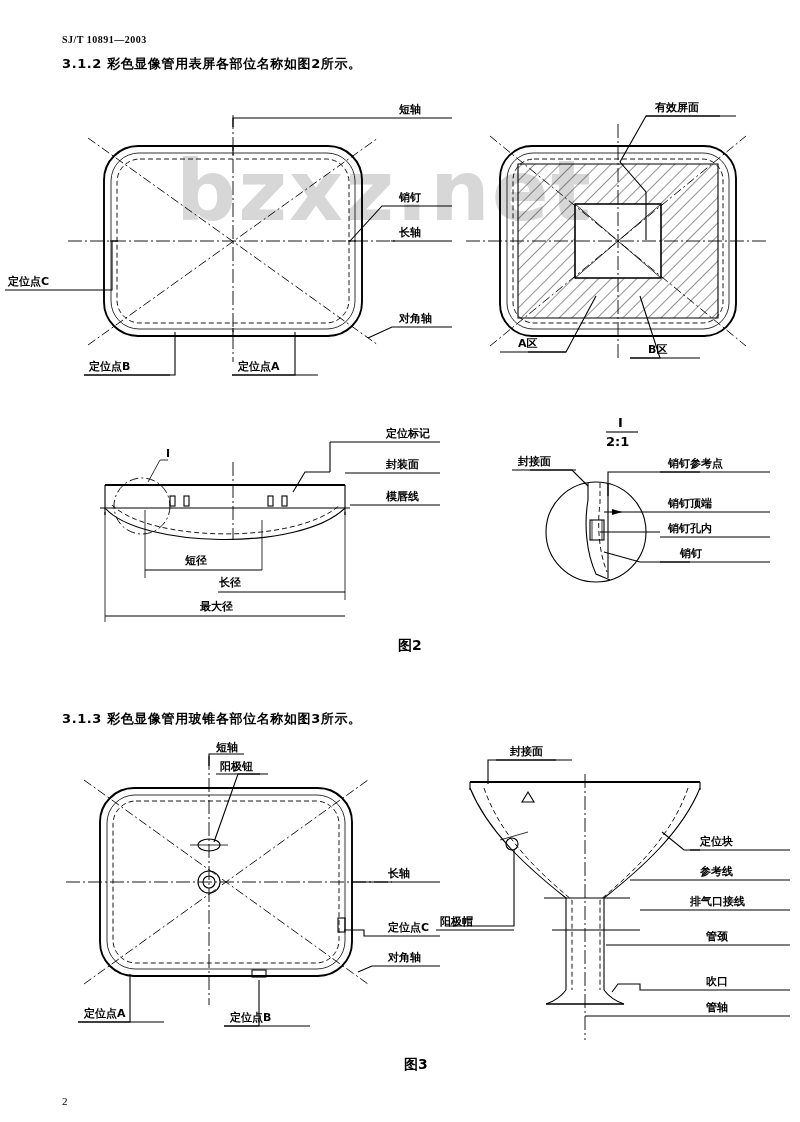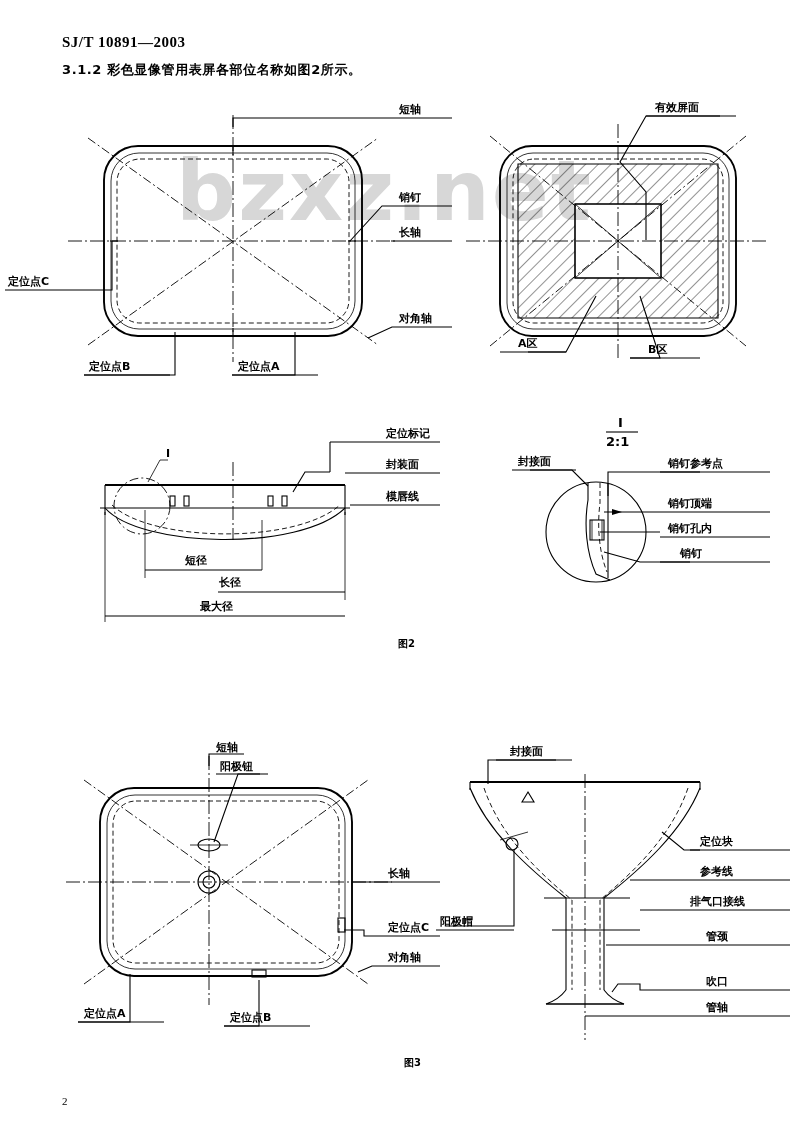--- a/index.html
+++ b/index.html
@@ -16,38 +16,38 @@
     overflow: hidden;
     font-family: "DejaVu Sans", "Liberation Sans", sans-serif;
     color: #000;
   }
 
   
   .std-header {
     position: absolute;
     left: 62px;
     top: 34px;
-    font-size: 15px;
+    font-size: 10px;
     font-weight: bold;
     letter-spacing: 0.5px;
     font-family: "Liberation Serif", "DejaVu Serif", serif;
   }
   .section-line {
     position: absolute;
     font-size: 13px;
     font-weight: bold;
     letter-spacing: 0.6px;
     white-space: nowrap;
   }
-  #sec312 { left: 62px; top: 61px; }
+  #sec312 { left: 62px; top: 55px; }
   #sec313 { left: 62px; top: 710px; }
 
   .fig-caption {
     position: absolute;
-    font-size: 10px;
+    font-size: 14px;
     font-weight: bold;
   }
   #cap2 { left: 398px; top: 637px; }
   #cap3 { left: 404px; top: 1056px; }
 
   .page-num {
     position: absolute;
     left: 62px;
     top: 1095px;
     font-size: 11px;
@@ -270,20 +270,21 @@
 
         <path d="M604 452 L640 462 L690 462" class="ln"></path>
         <line x1="660" y1="462" x2="770" y2="462" class="ln"></line>
         <text x="680" y="457">销钉</text>
       </g>
     </svg>
   </div>
 
   <div class="fig-caption" id="cap2">图2</div>
 
+  <div class="section-line" id="sec313">3.1.3  彩色显像管用玻锥各部位名称如图3所示。</div>
 
   <div class="figure" id="fig3-wrap">
     <svg width="800" height="320" viewBox="0 0 800 320">
 
       <g>
         <rect x="100" y="48" width="252" height="188" rx="34" ry="34" class="ln-b"></rect>
         <rect x="107" y="55" width="238" height="174" rx="28" ry="28" class="ln-t"></rect>
         <rect x="113" y="61" width="226" height="162" rx="23" ry="23" class="dash-hidden"></rect>
 
         <line x1="66" y1="142" x2="392" y2="142" class="dash-cl"></line>

